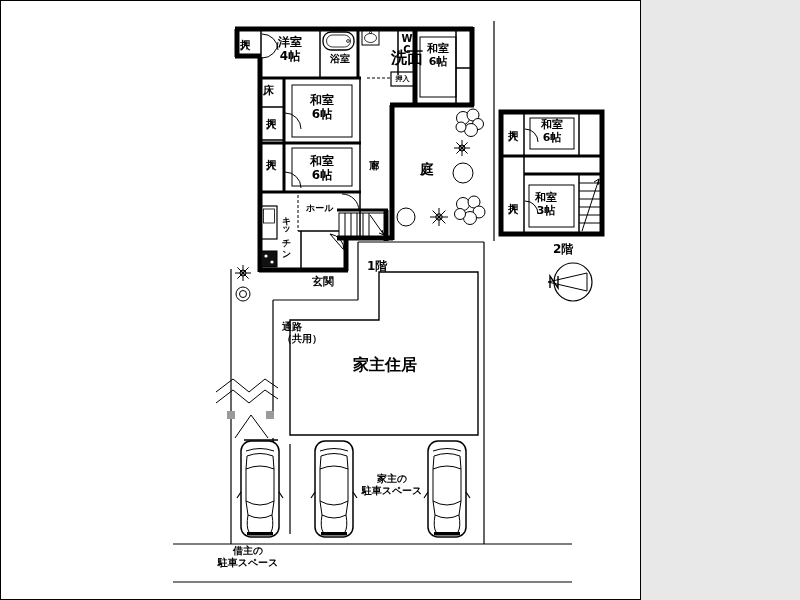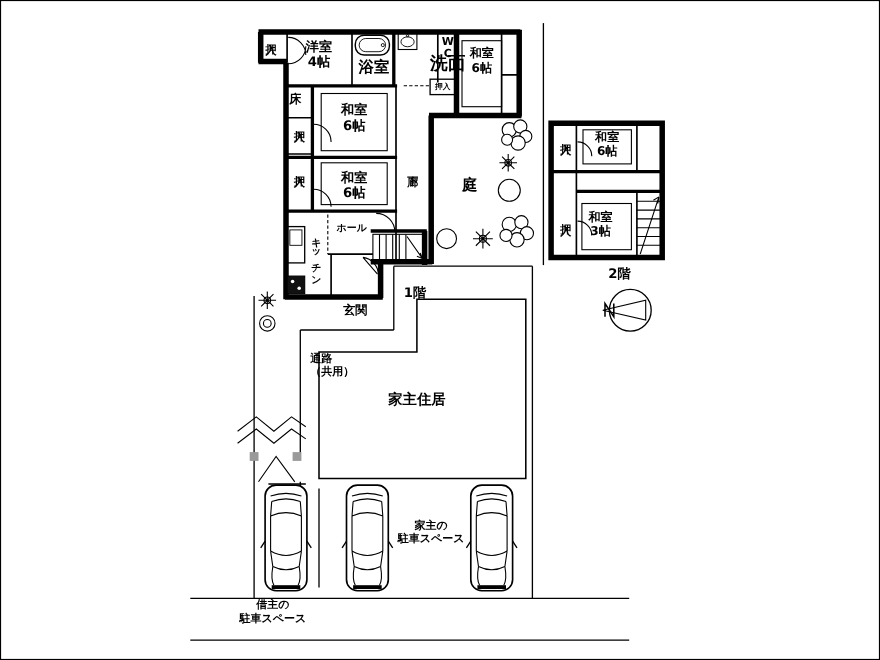--- a/index.html
+++ b/index.html
@@ -1,17 +1,17 @@
 <!DOCTYPE html>
 <html><head>
 <meta charset="utf-8">
 <style>
   html,body{margin:0;padding:0;background:#e8e8e8;}
   #canvas{
-    position:relative;width:800px;height:600px;background:#ffffff;
+    position:relative;width:641px;height:600px;background:#ffffff;
     border:1px solid #000;box-sizing:border-box;overflow:hidden;
     font-family:"DejaVu Sans",sans-serif;
   }
   #plan-svg{position:absolute;left:0;top:0;}
   .lbl{
     position:absolute;color:#000;font-weight:bold;white-space:pre-line;
     line-height:1.18;letter-spacing:0px;
   }
   .ctr{text-align:center;}
   .vert{writing-mode:vertical-rl;text-orientation:upright;letter-spacing:1px;}
@@ -159,21 +159,21 @@
   <g stroke="#000" fill="none">
     <circle cx="572" cy="281" r="19" stroke-width="1.2"></circle>
     <path d="M547,281 L586,272 L586,290 Z" stroke-width="1"></path>
     <path d="M549,287 V275 L557,287 V275" stroke-width="1.4"></path>
   </g>
 </svg>
 
 <span class="lbl vert" style="left:238px;top:30px;font-size:10px;">押入</span>
 <span class="lbl ctr" style="left:262px;top:34px;width:54px;font-size:12px;">洋室
 4帖</span>
-<span class="lbl ctr" style="left:322px;top:52px;width:34px;font-size:14px;">浴室</span>
+<span class="lbl ctr" style="left:322px;top:52px;width:34px;font-size:10px;">浴室</span>
 <span class="lbl ctr" style="left:358px;top:48px;width:38px;font-size:16px;margin-left:29px;">洗面</span>
 <span class="lbl ctr" style="left:399px;top:32px;width:14px;font-size:10px;line-height:1.1;">W
 C</span>
 <span class="lbl ctr" style="left:417px;top:42px;width:40px;font-size:11px;">和室
 6帖</span>
 <span class="lbl ctr" style="left:392px;top:74px;width:19px;font-size:7px;">押入</span>
 <span class="lbl" style="left:262px;top:84px;font-size:11px;">床</span>
 <span class="lbl ctr" style="left:290px;top:92px;width:62px;font-size:12px;">和室
 6帖</span>
 <span class="lbl vert" style="left:264px;top:109px;font-size:10px;">押入</span>
@@ -190,19 +190,19 @@
 <span class="lbl vert" style="left:506px;top:121px;font-size:10px;">押入</span>
 <span class="lbl ctr" style="left:530px;top:118px;width:42px;font-size:11px;">和室
 6帖</span>
 <span class="lbl vert" style="left:506px;top:194px;font-size:10px;">押入</span>
 <span class="lbl ctr" style="left:524px;top:191px;width:42px;font-size:11px;">和室
 3帖</span>
 <span class="lbl" style="left:552px;top:241px;font-size:12px;text-align:right;">2階</span>
 
 <span class="lbl" style="left:233px;top:320px;font-size:10px;margin-left:48px;">通路
 （共用）</span>
-<span class="lbl" style="left:352px;top:355px;font-size:13px;">家主住居</span>
+<span class="lbl" style="left:352px;top:355px;font-size:16px;">家主住居</span>
 <span class="lbl ctr" style="left:359px;top:472px;width:64px;font-size:10px;">家主の
 駐車スペース</span>
 <span class="lbl ctr" style="left:213px;top:544px;width:68px;font-size:10px;">借主の
 駐車スペース</span>
 
 </div>
 
 </body></html>

